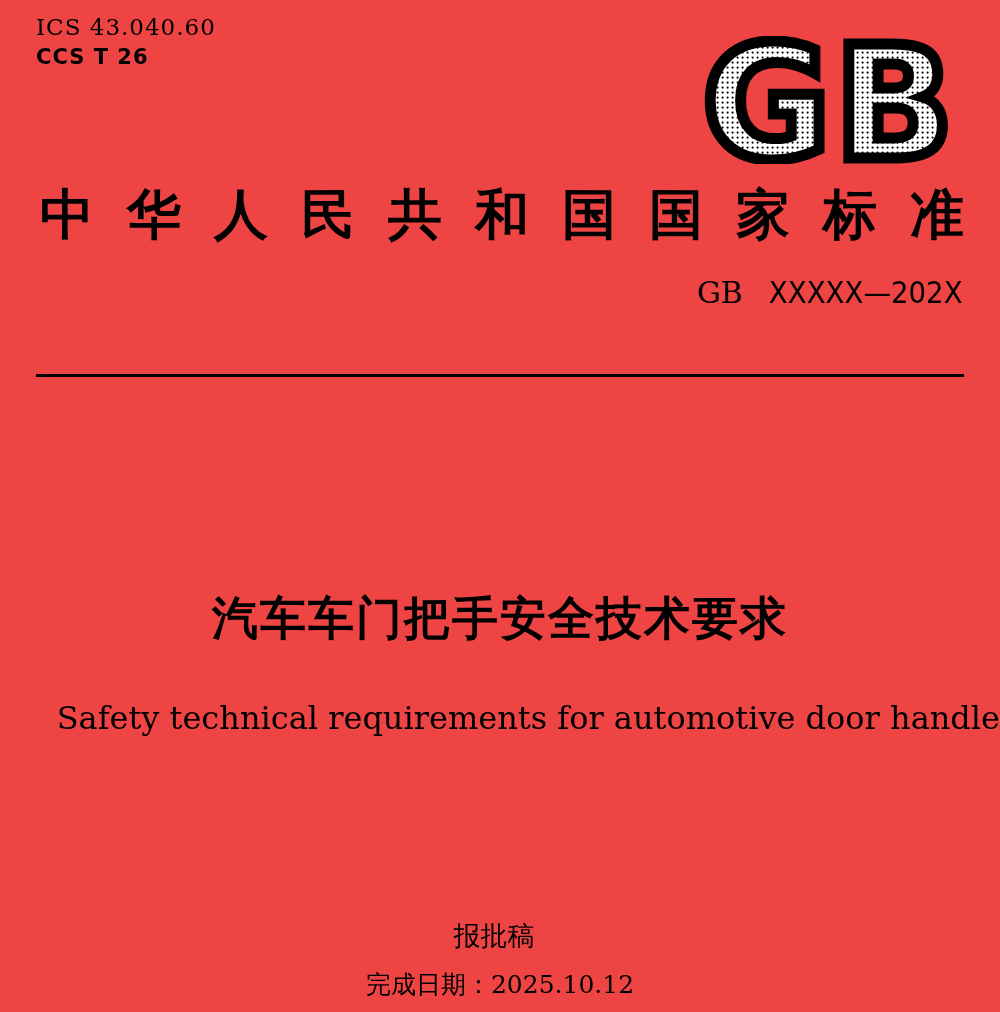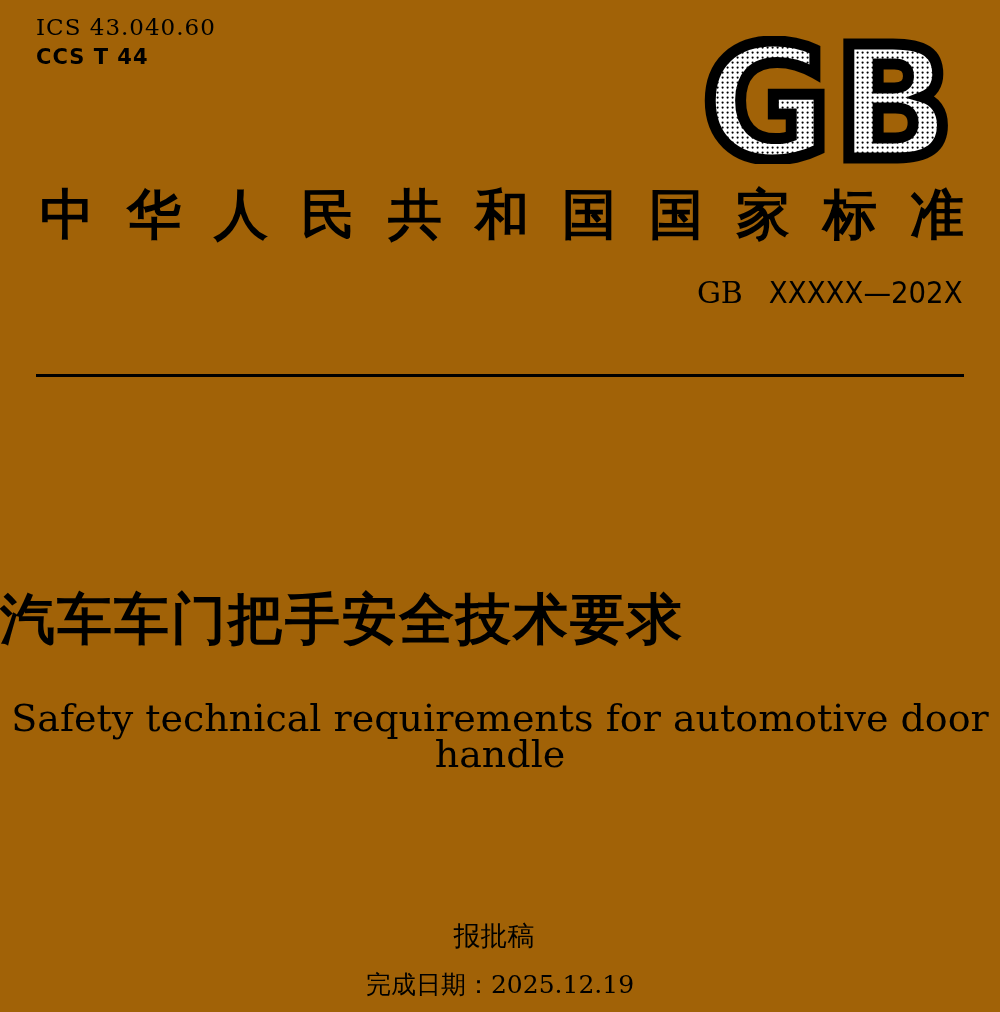--- a/index.html
+++ b/index.html
@@ -7,21 +7,21 @@
     padding: 0;
     background: #ffffff;
     width: 1000px;
     height: 1012px;
     overflow: hidden;
   }
   .page {
     position: relative;
     width: 1000px;
     height: 1012px;
-    background: #a16207;
+    background: #ef4444;
     color: #000000;
     font-family: "DejaVu Serif", "Liberation Serif", serif;
   }
 
   
   .ics-block {
     position: absolute;
     left: 36px;
     top: 12px;
   }
@@ -96,35 +96,35 @@
     border: none;
     margin: 0;
   }
 
   
   .doc-title {
     position: absolute;
     left: 0;
     right: 0;
     top: 588px;
-    text-align: left;
-    font-family: Liberation Sans, sans-serif;
+    text-align: center;
+    font-family: Liberation Serif, serif;
     font-weight: bold;
-    font-size: 55px;
+    font-size: 46px;
     line-height: 62px;
     letter-spacing: 2px;
   }
   .doc-subtitle {
     position: absolute;
     left: 0;
     right: 0;
     top: 700px;
-    text-align: center;
+    text-align: right;
     font-family: "DejaVu Serif", "Liberation Serif", serif;
-    font-size: 38px;
+    font-size: 32px;
     line-height: 36px;
   }
 
   
   .draft-label {
     position: absolute;
     left: 0;
     right: 12px;
     top: 920px;
     text-align: center;
@@ -143,21 +143,21 @@
     line-height: 30px;
   }
 </style>
 </head>
 <body>
 
 <div class="page">
 
   <div class="ics-block">
     <div class="ics-line">ICS 43.040.60</div>
-    <div class="ccs-line">CCS T 44</div>
+    <div class="ccs-line">CCS T 26</div>
   </div>
 
   <div class="gb-logo">
     <svg viewBox="0 0 268 128" xmlns="http://www.w3.org/2000/svg">
       <defs>
         <pattern id="halftone" width="5" height="5" patternUnits="userSpaceOnUse">
           <rect width="5" height="5" fill="#ffffff"></rect>
           <circle cx="1.6" cy="1.6" r="1.1" fill="#000000"></circle>
         </pattern>
       </defs>
@@ -182,15 +182,15 @@
   <div class="standard-code"><span class="code-prefix">GB </span><span class="code-number">XXXXX—202X</span></div>
 
   <div class="rule"></div>
 
   <div class="doc-title">汽车车门把手安全技术要求</div>
 
   <div class="doc-subtitle">Safety technical requirements for automotive door handle</div>
 
   <div class="draft-label">报批稿</div>
 
-  <div class="completion-date">完成日期：2025.12.19</div>
+  <div class="completion-date">完成日期：2025.10.12</div>
 
 </div>
 
 </body></html>

